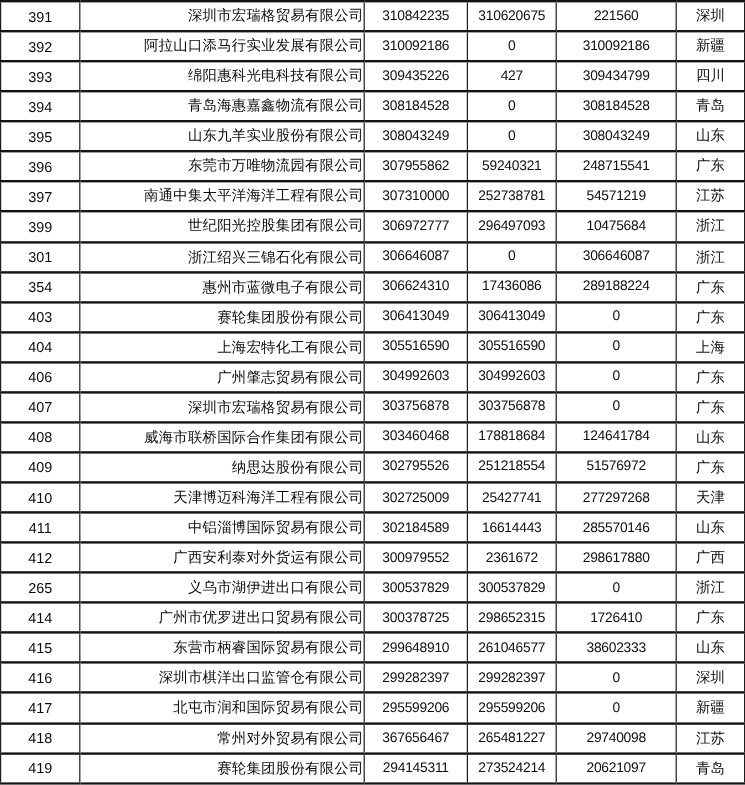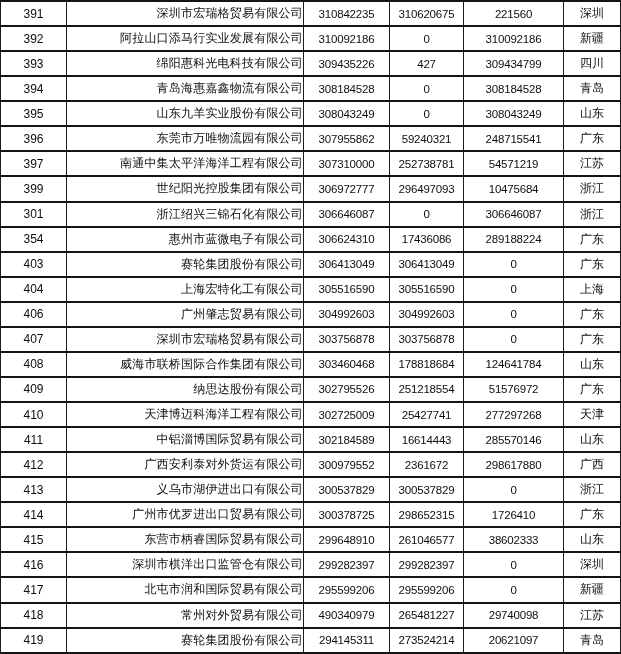--- a/index.html
+++ b/index.html
@@ -219,21 +219,21 @@
         </tr>
         <tr>
           <td class="cell-rank">412</td>
           <td class="cell-company">广西安利泰对外货运有限公司</td>
           <td class="cell-num">300979552</td>
           <td class="cell-num">2361672</td>
           <td class="cell-num">298617880</td>
           <td class="cell-region">广西</td>
         </tr>
         <tr>
-          <td class="cell-rank">413</td>
+          <td class="cell-rank">265</td>
           <td class="cell-company">义乌市湖伊进出口有限公司</td>
           <td class="cell-num">300537829</td>
           <td class="cell-num">300537829</td>
           <td class="cell-num">0</td>
           <td class="cell-region">浙江</td>
         </tr>
         <tr>
           <td class="cell-rank">414</td>
           <td class="cell-company">广州市优罗进出口贸易有限公司</td>
           <td class="cell-num">300378725</td>
@@ -261,21 +261,21 @@
           <td class="cell-rank">417</td>
           <td class="cell-company">北屯市润和国际贸易有限公司</td>
           <td class="cell-num">295599206</td>
           <td class="cell-num">295599206</td>
           <td class="cell-num">0</td>
           <td class="cell-region">新疆</td>
         </tr>
         <tr>
           <td class="cell-rank">418</td>
           <td class="cell-company">常州对外贸易有限公司</td>
-          <td class="cell-num">490340979</td>
+          <td class="cell-num">367656467</td>
           <td class="cell-num">265481227</td>
           <td class="cell-num">29740098</td>
           <td class="cell-region">江苏</td>
         </tr>
         <tr>
           <td class="cell-rank">419</td>
           <td class="cell-company">赛轮集团股份有限公司</td>
           <td class="cell-num">294145311</td>
           <td class="cell-num">273524214</td>
           <td class="cell-num">20621097</td>

